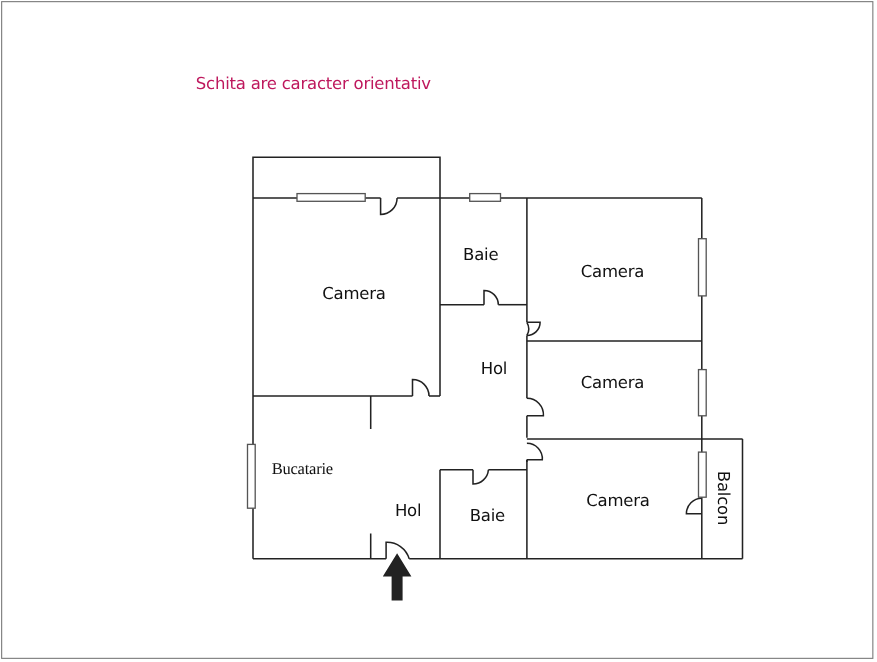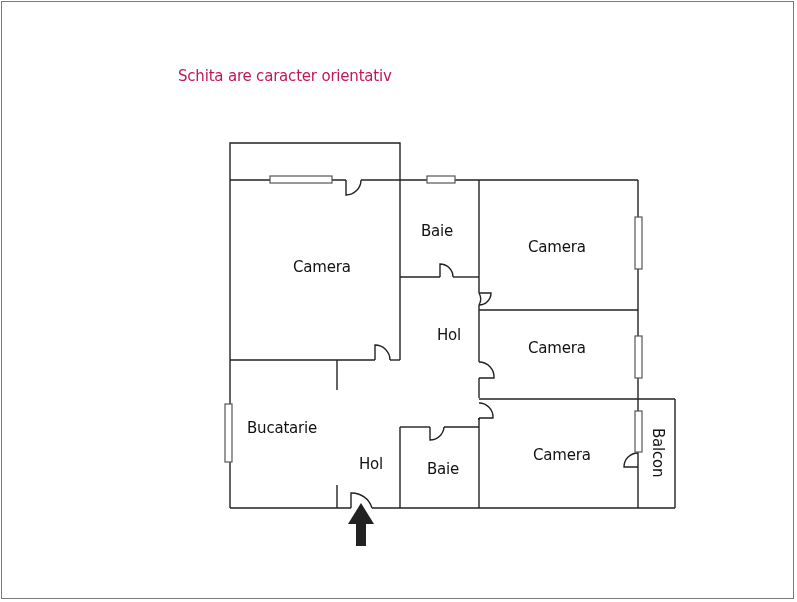--- a/index.html
+++ b/index.html
@@ -98,17 +98,17 @@
   <g fill="#222">
     <polygon points="361,503 348,524 356,524 356,546 366,546 366,524 374,524"></polygon>
   </g>
 </svg>
 
 <div class="label" style="left:293px; top:258px;">Camera</div>
 <div class="label" style="left:421px; top:222px;">Baie</div>
 <div class="label" style="left:528px; top:238px;">Camera</div>
 <div class="label" style="left:437px; top:326px;">Hol</div>
 <div class="label" style="left:528px; top:339px;">Camera</div>
-<div class="label" style="left:247px; top:419px;">Bucatarie</div>
+<div class="label" style="left:247px; top:419px;font-family:Liberation Serif, serif;">Bucatarie</div>
 <div class="label" style="left:359px; top:455px;">Hol</div>
 <div class="label" style="left:427px; top:460px;">Baie</div>
 <div class="label" style="left:533px; top:446px;">Camera</div>
 <div class="label vertical" style="left:667px; top:428px;">Balcon</div>
 
 </body></html>

